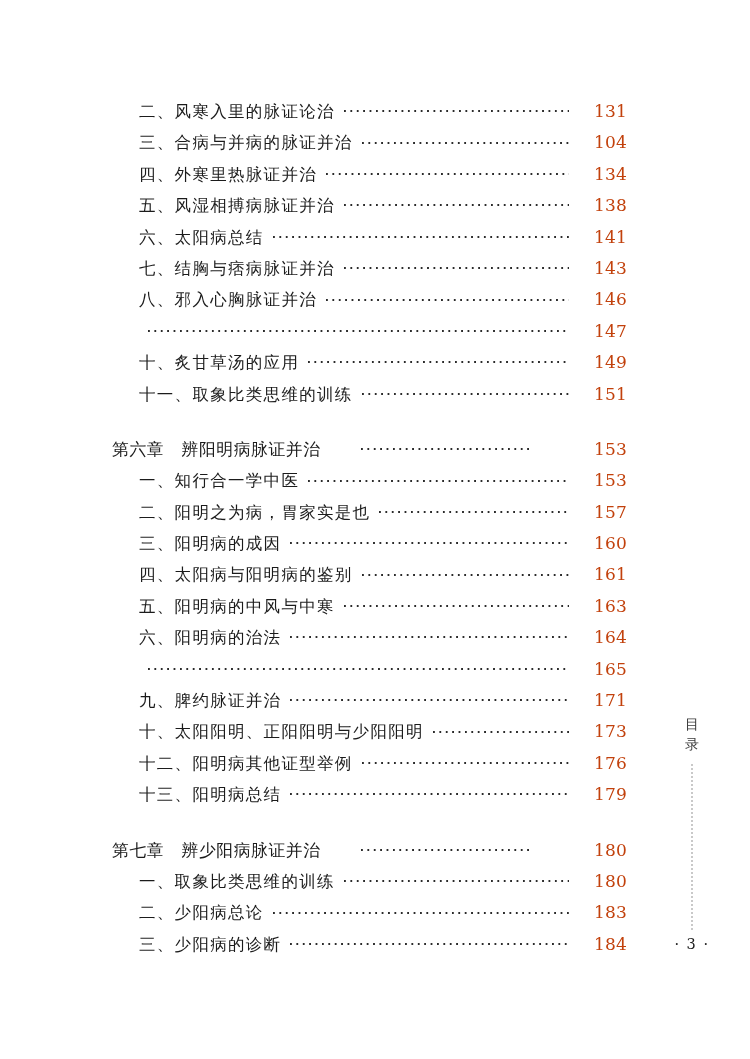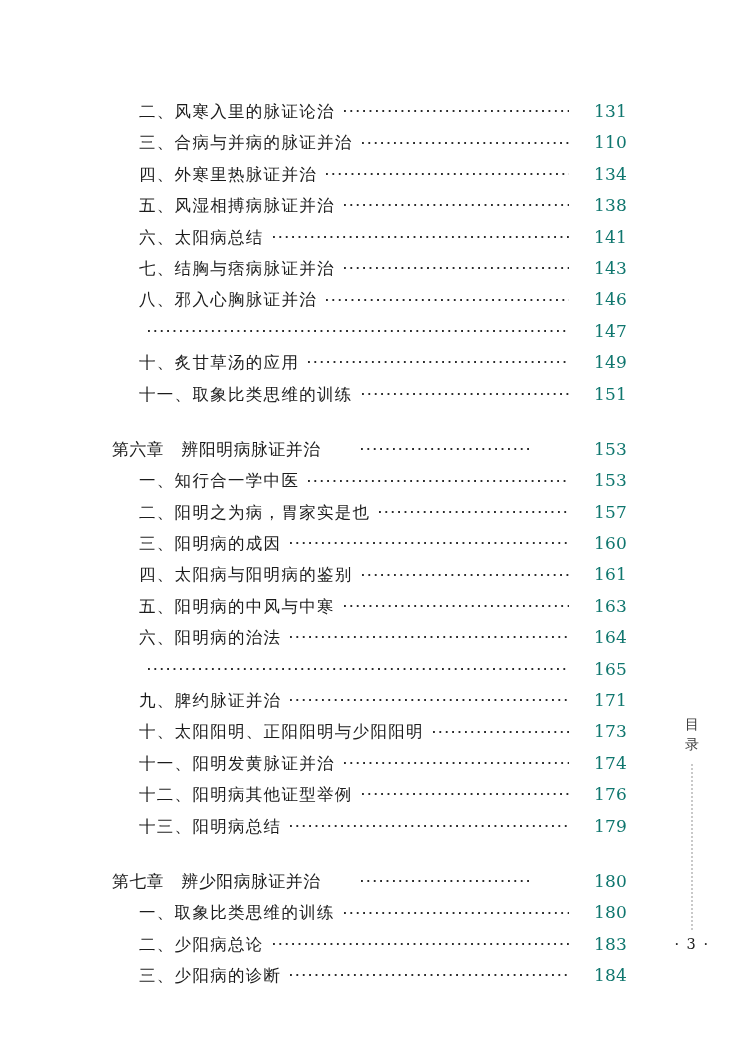--- a/index.html
+++ b/index.html
@@ -77,21 +77,21 @@
   }
   .toc-row.is-chapter .leader {
     margin-left: 0px;
   }
 
   .toc-row .page-num {
     flex: 0 0 58px;
     text-align: right;
     font-size: 17px;
     font-family: "DejaVu Serif", "Liberation Serif", serif;
-    color: #0f766e;
+    color: #c2410c;
     letter-spacing: 0.2px;
   }
 
   
   .toc-row.is-chapter { padding-left: 0px; gap: 40px; }
   .toc-row.is-item    { padding-left: 27px; }
 
   .group-gap { height: 24px; }
 
   
@@ -144,21 +144,21 @@
 
   <div id="toc-list">
       <div class="toc-row is-item">
         <span class="row-label">二、风寒入里的脉证论治</span>
         <span class="leader"></span>
         <span class="page-num">131</span>
       </div>
       <div class="toc-row is-item">
         <span class="row-label">三、合病与并病的脉证并治</span>
         <span class="leader"></span>
-        <span class="page-num">110</span>
+        <span class="page-num">104</span>
       </div>
       <div class="toc-row is-item">
         <span class="row-label">四、外寒里热脉证并治</span>
         <span class="leader"></span>
         <span class="page-num">134</span>
       </div>
       <div class="toc-row is-item">
         <span class="row-label">五、风湿相搏病脉证并治</span>
         <span class="leader"></span>
         <span class="page-num">138</span>
@@ -234,25 +234,20 @@
       </div>
       <div class="toc-row is-item">
         <span class="row-label">九、脾约脉证并治</span>
         <span class="leader"></span>
         <span class="page-num">171</span>
       </div>
       <div class="toc-row is-item">
         <span class="row-label">十、太阳阳明、正阳阳明与少阳阳明</span>
         <span class="leader"></span>
         <span class="page-num">173</span>
-      </div>
-      <div class="toc-row is-item">
-        <span class="row-label">十一、阳明发黄脉证并治</span>
-        <span class="leader"></span>
-        <span class="page-num">174</span>
       </div>
       <div class="toc-row is-item">
         <span class="row-label">十二、阳明病其他证型举例</span>
         <span class="leader"></span>
         <span class="page-num">176</span>
       </div>
       <div class="toc-row is-item">
         <span class="row-label">十三、阳明病总结</span>
         <span class="leader"></span>
         <span class="page-num">179</span>

